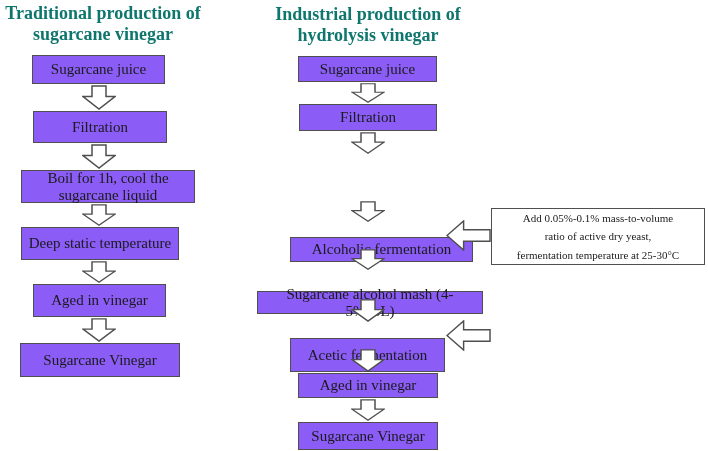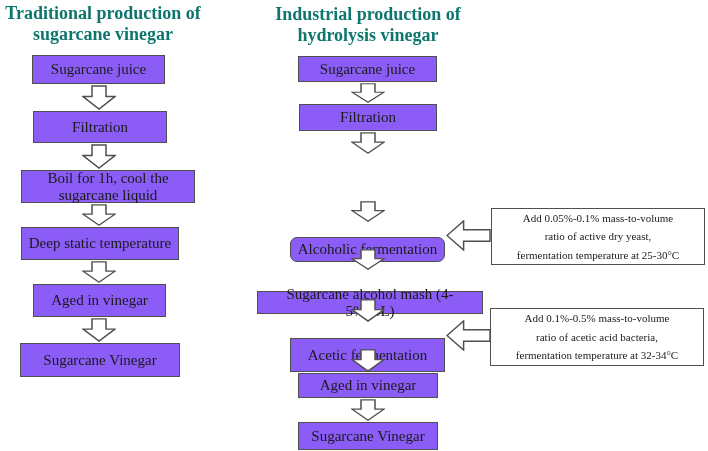--- a/index.html
+++ b/index.html
@@ -135,21 +135,21 @@
         <polygon points="10,1 24,1 24,12 33,12 17,25 1,12 10,12"></polygon>
       </svg>
     </div>
 
   <div class="arrow" style="left:351px; top:201px; width:34px; height:21px;">
       <svg viewBox="0 0 34 26" preserveAspectRatio="none">
         <polygon points="10,1 24,1 24,12 33,12 17,25 1,12 10,12"></polygon>
       </svg>
     </div>
 
-  <div class="box" style="left:290px; top:237px; width:155px; height:25px;border-radius:7px;">Alcoholic fermentation</div>
+  <div class="box" style="left:290px; top:237px; width:183px; height:25px;">Alcoholic fermentation</div>
   <div class="arrow" style="left:351px; top:249px; width:34px; height:21px;">
       <svg viewBox="0 0 34 26" preserveAspectRatio="none">
         <polygon points="10,1 24,1 24,12 33,12 17,25 1,12 10,12"></polygon>
       </svg>
     </div>
 
   <div class="box" style="left:257px; top:271px; width:226px; height:23px;margin-top:20px;">Sugarcane alcohol mash (4-5%voL)</div>
   <div class="arrow" style="left:351px; top:299px; width:34px; height:23px;">
       <svg viewBox="0 0 34 26" preserveAspectRatio="none">
         <polygon points="10,1 24,1 24,12 33,12 17,25 1,12 10,12"></polygon>
@@ -174,22 +174,19 @@
 
   <div class="anno" style="left:491px; top:208px; width:214px; height:57px;">Add 0.05%-0.1% mass-to-volume
 ratio of active dry yeast,
 fermentation temperature at 25-30°C</div>
   <div class="arrow" style="left:446px; top:220px; width:45px; height:31px;">
       <svg viewBox="0 0 46 32" preserveAspectRatio="none">
         <polygon points="45,10 18,10 18,1 1,16 18,31 18,22 45,22"></polygon>
       </svg>
     </div>
 
-  <div class="anno" style="left:490px; top:308px; width:214px; height:58px;">Add 0.1%-0.5% mass-to-volume
-ratio of acetic acid bacteria,
-fermentation temperature at 32-34°C</div>
   <div class="arrow" style="left:446px; top:320px; width:45px; height:31px;">
       <svg viewBox="0 0 46 32" preserveAspectRatio="none">
         <polygon points="45,10 18,10 18,1 1,16 18,31 18,22 45,22"></polygon>
       </svg>
     </div>
 
 </div>
 
 </body></html>

